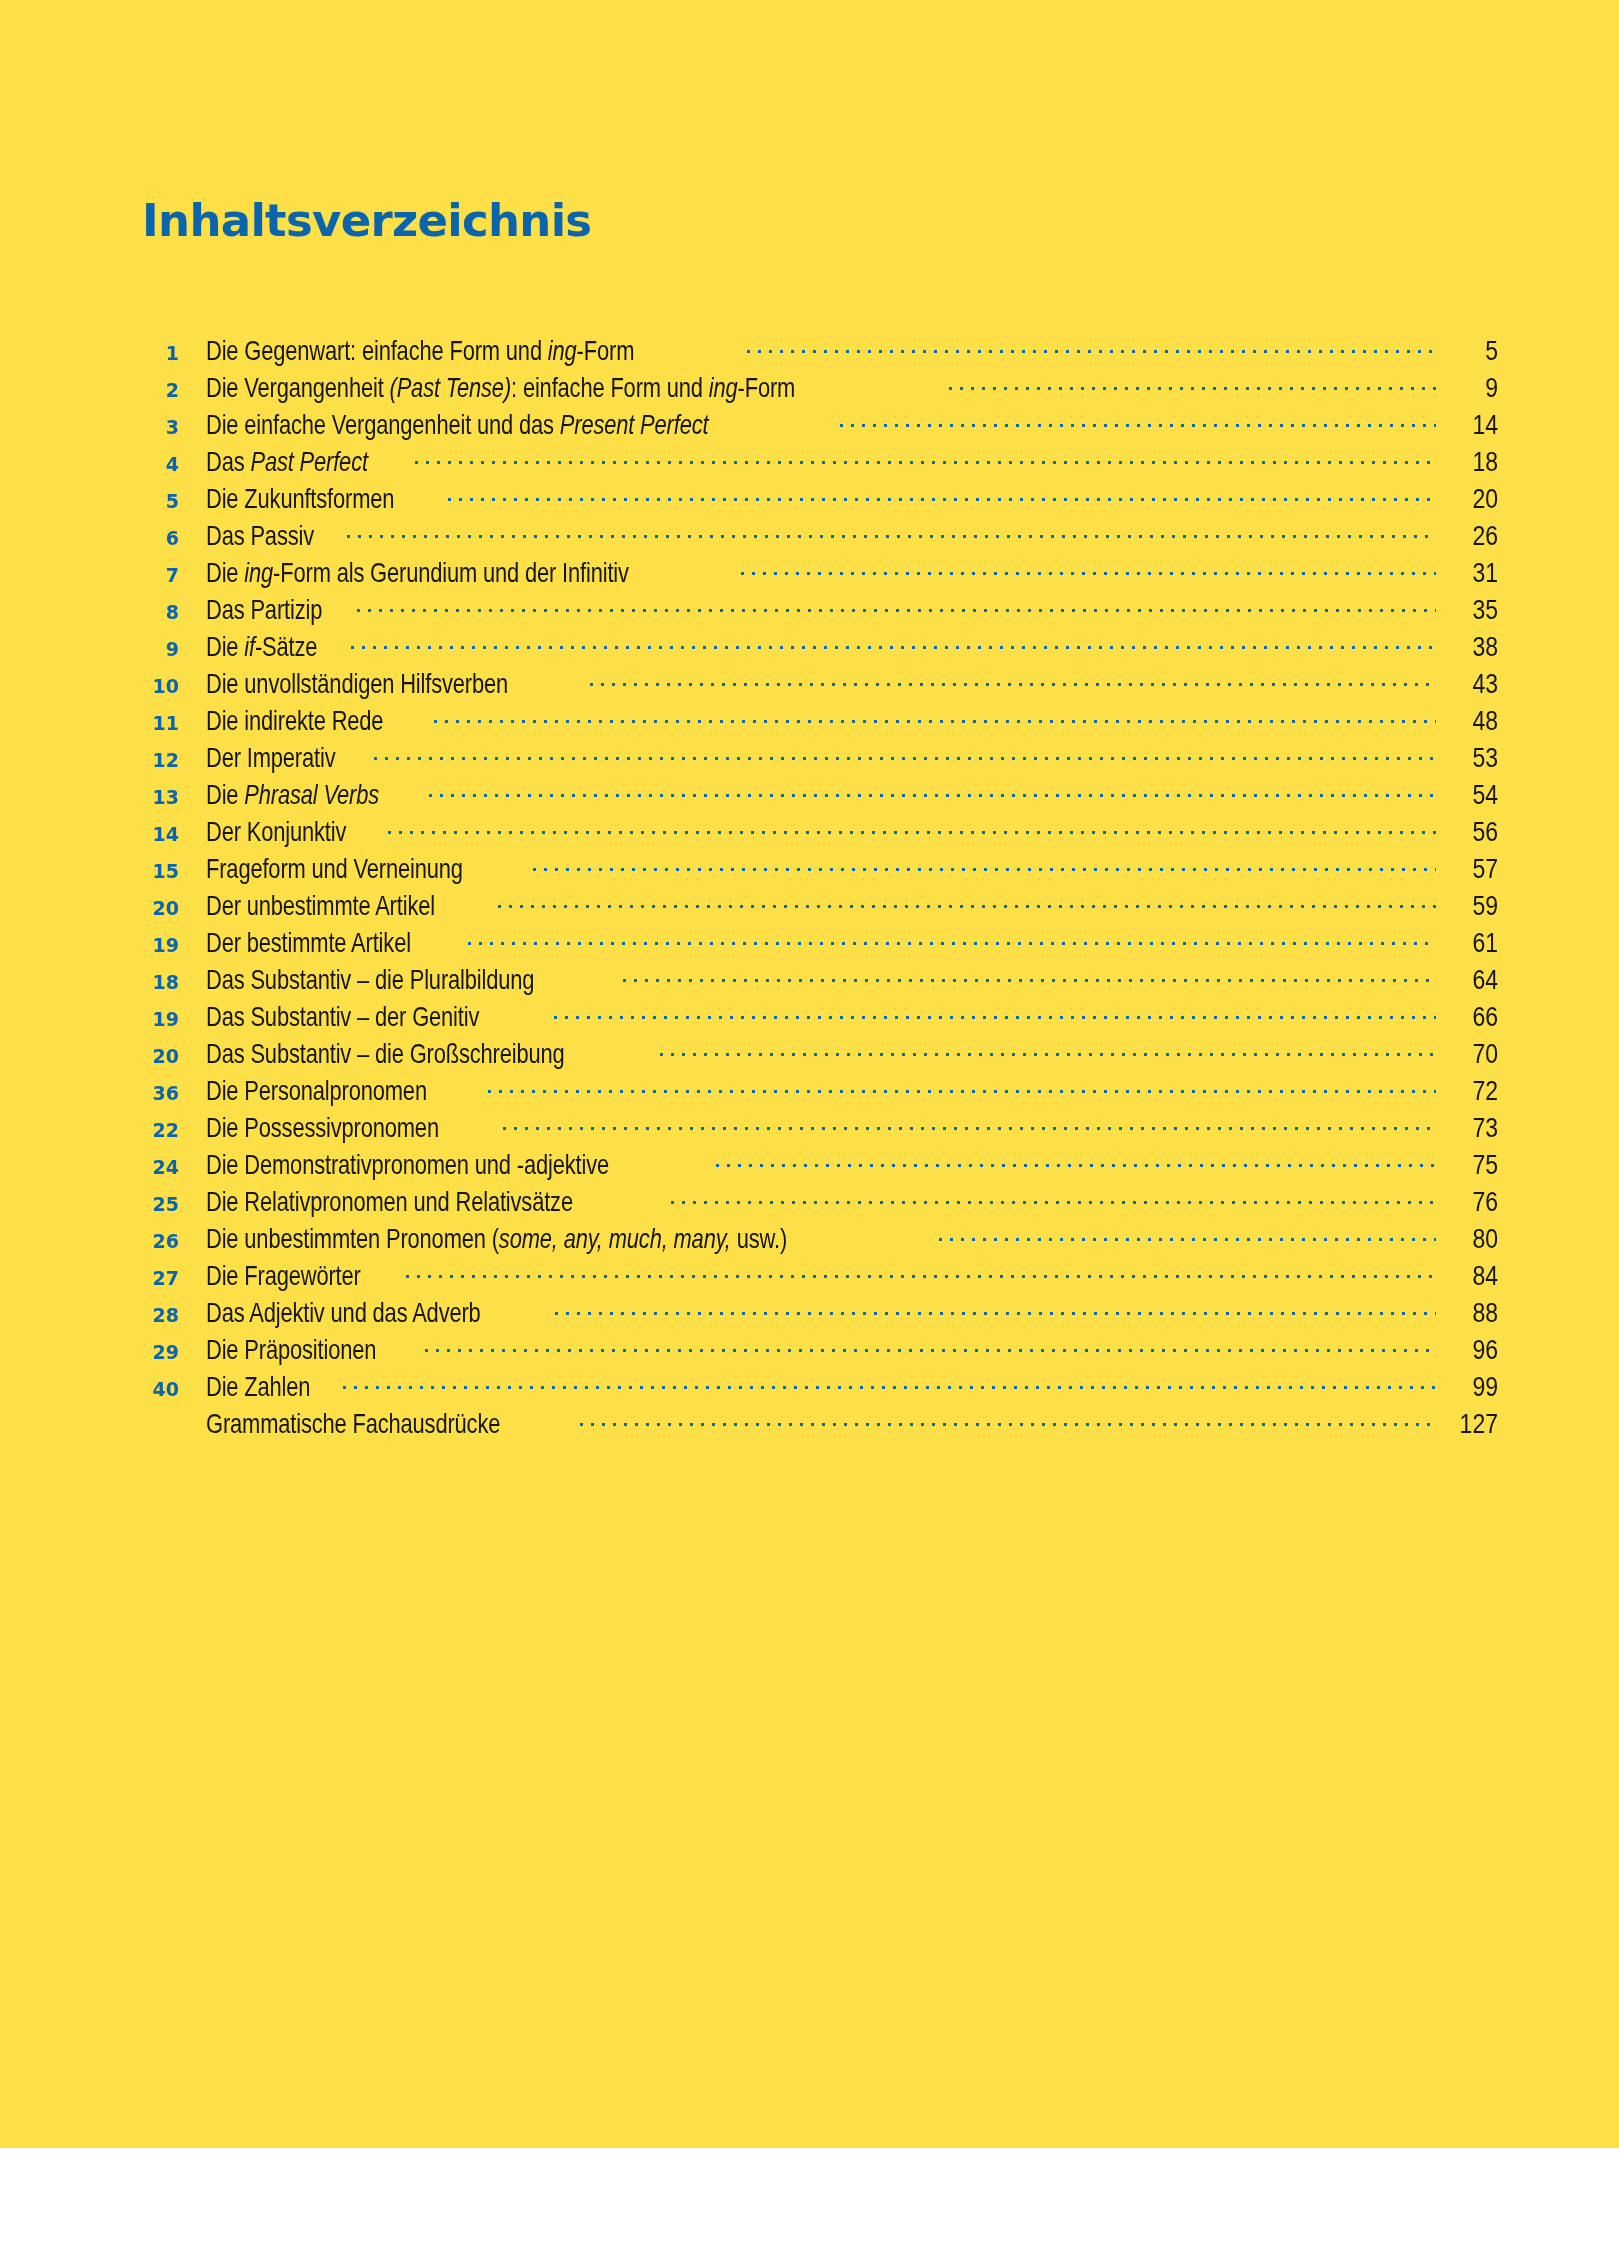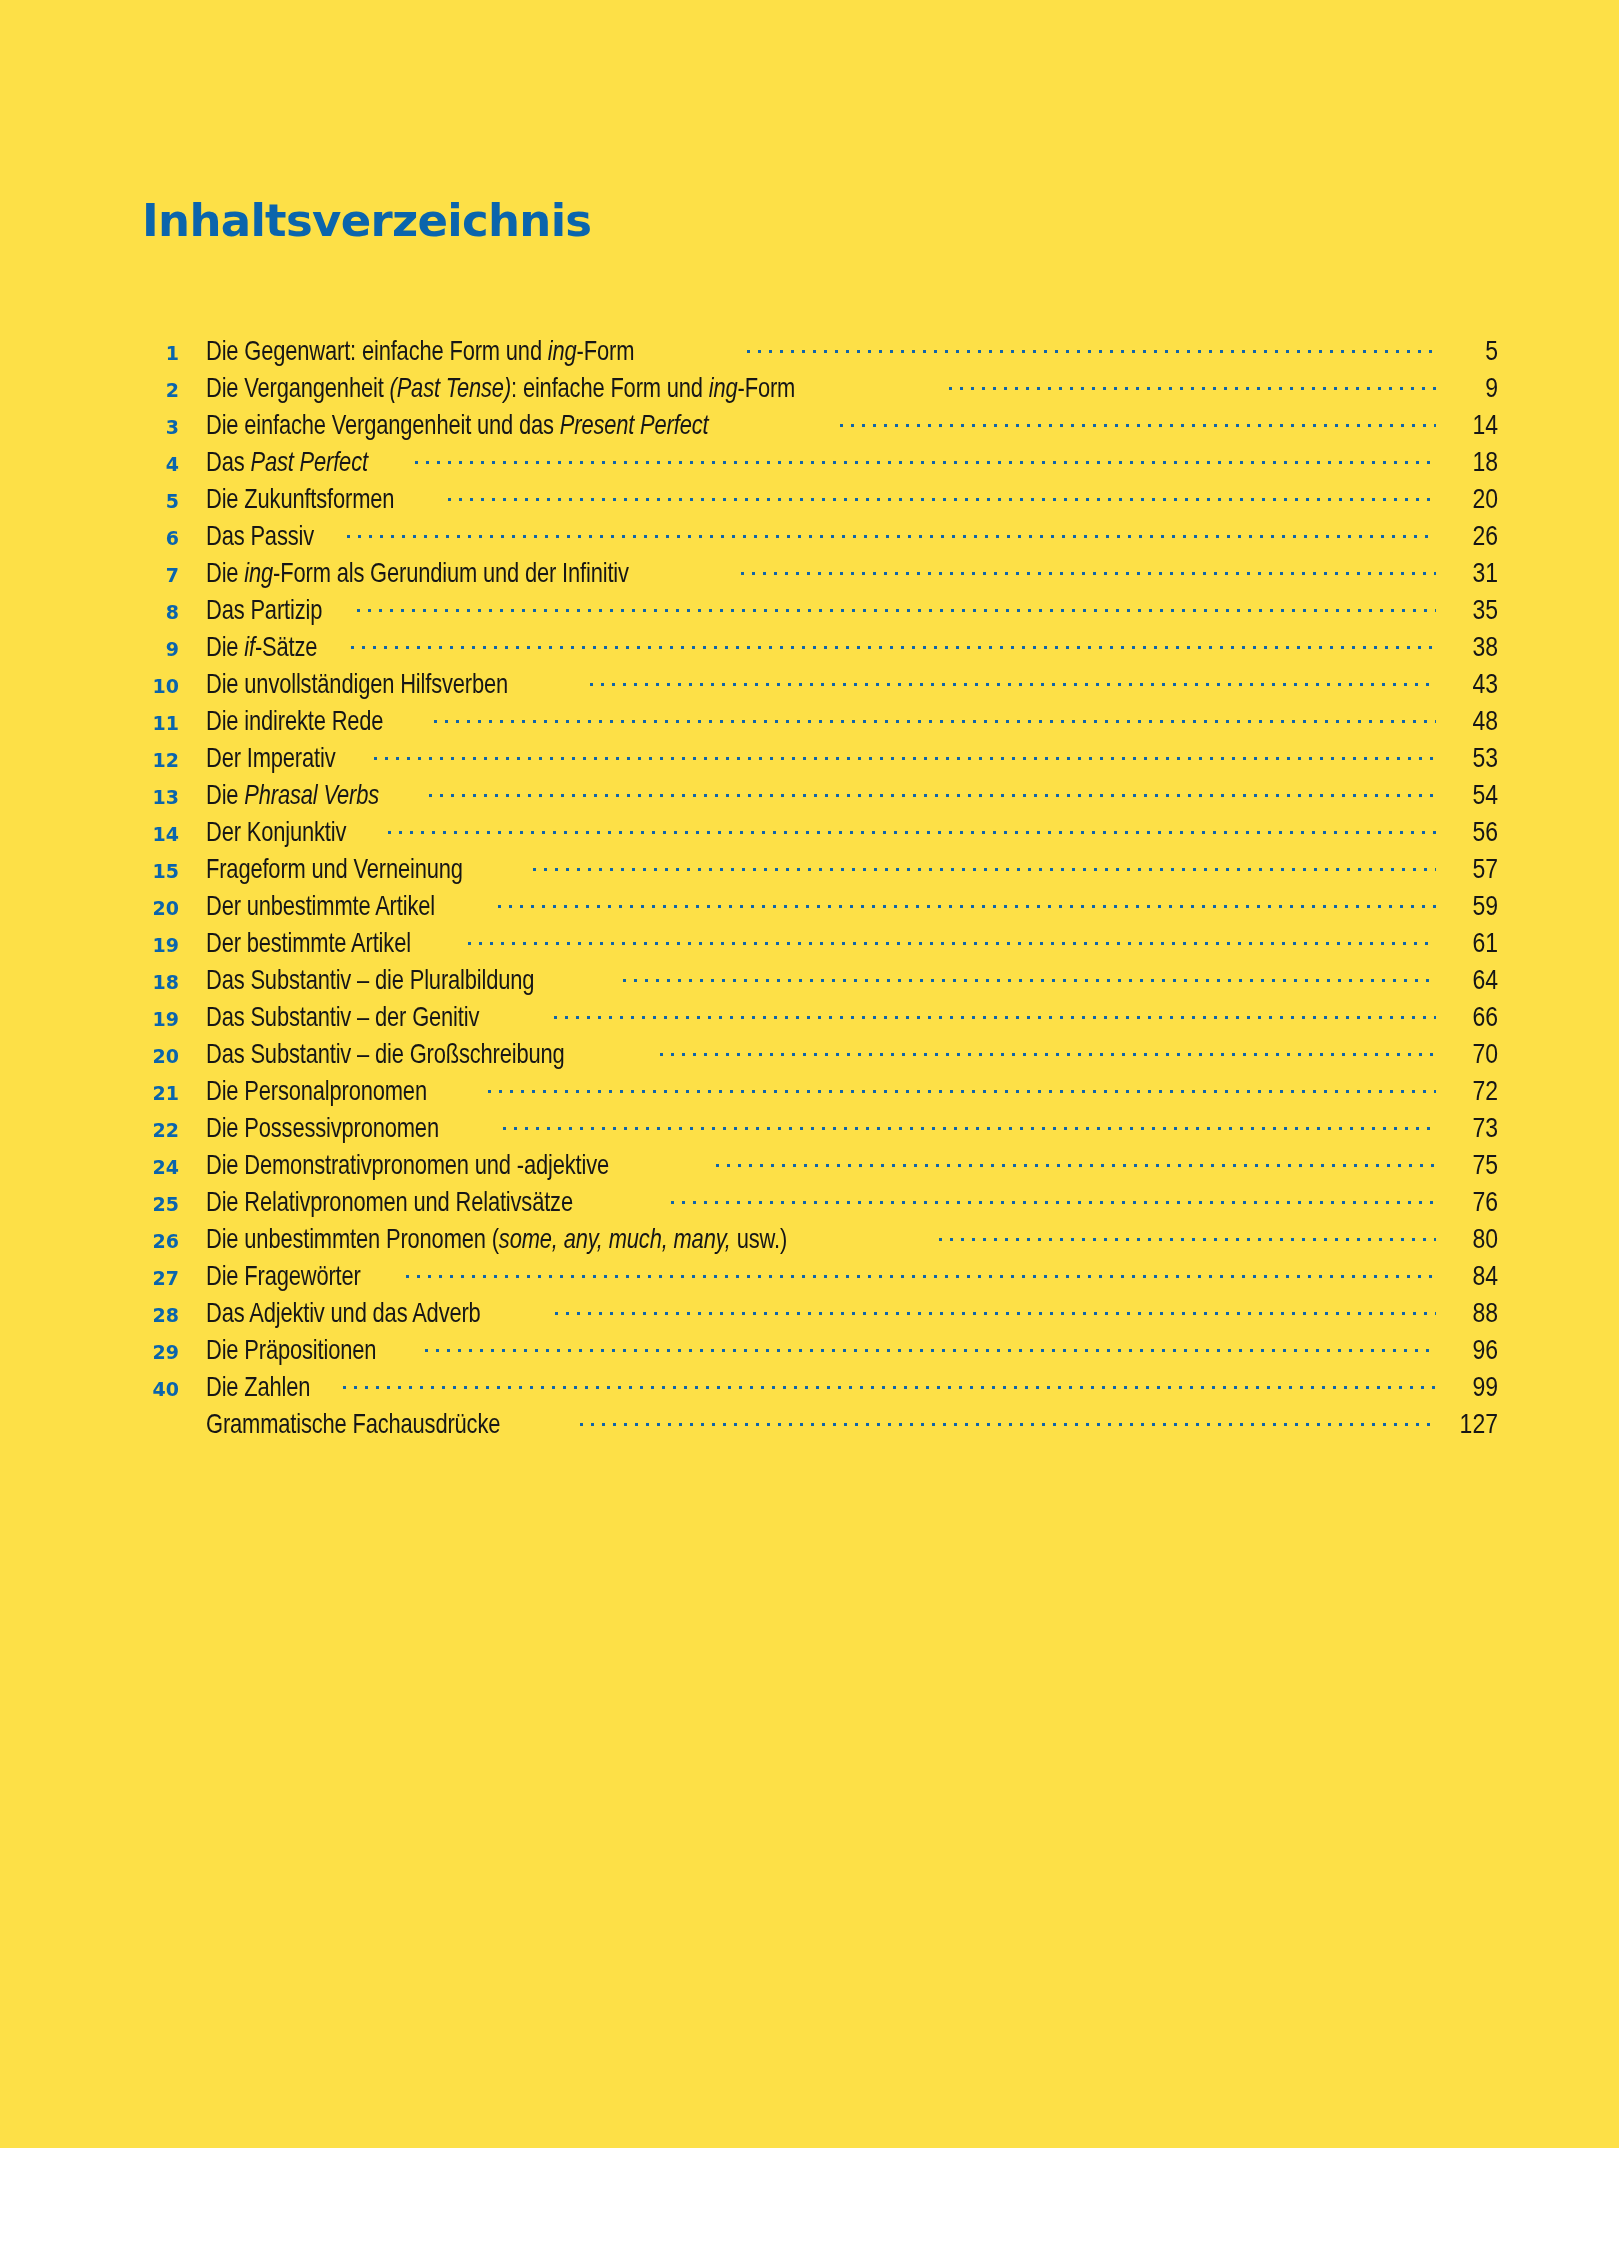--- a/index.html
+++ b/index.html
@@ -233,21 +233,21 @@
         <div class="toc-leader"></div>
         <div class="toc-page">66</div>
       </div>
       <div class="toc-row">
         <div class="toc-num">20</div>
         <div class="toc-label">Das Substantiv – die Großschreibung</div>
         <div class="toc-leader"></div>
         <div class="toc-page">70</div>
       </div>
       <div class="toc-row">
-        <div class="toc-num">21</div>
+        <div class="toc-num">36</div>
         <div class="toc-label">Die Personalpronomen</div>
         <div class="toc-leader"></div>
         <div class="toc-page">72</div>
       </div>
       <div class="toc-row">
         <div class="toc-num">22</div>
         <div class="toc-label">Die Possessivpronomen</div>
         <div class="toc-leader"></div>
         <div class="toc-page">73</div>
       </div>

